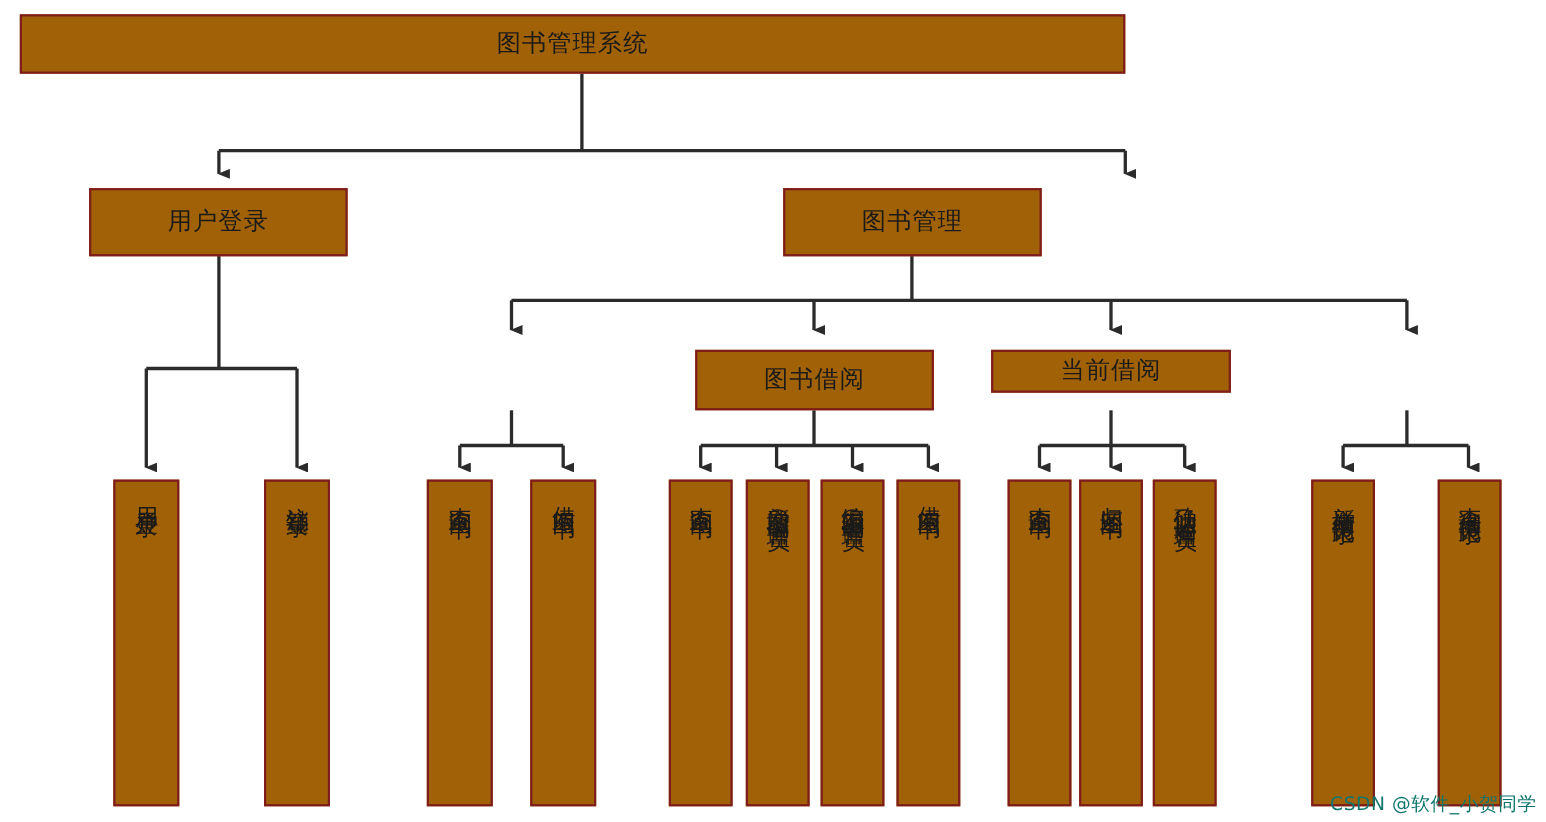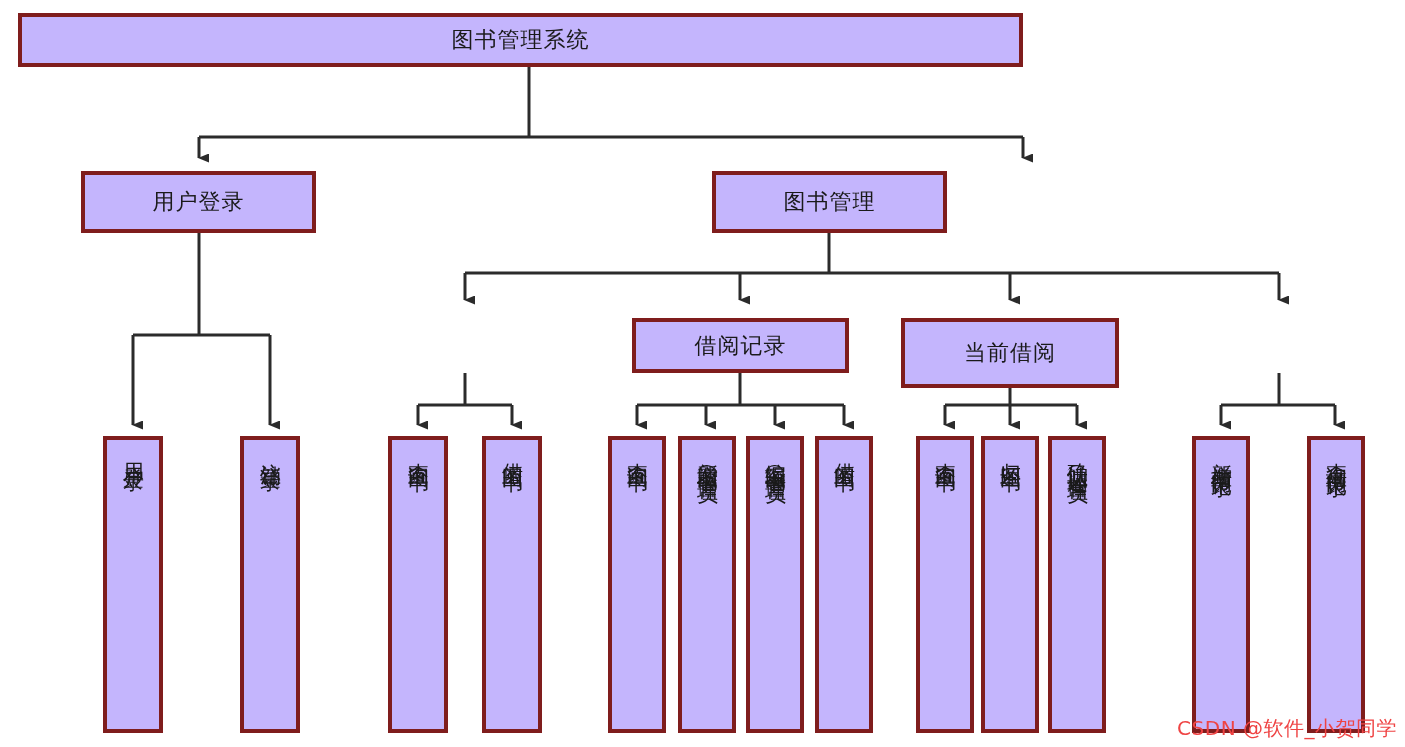--- a/index.html
+++ b/index.html
@@ -19,22 +19,22 @@
     position: absolute;
     left: 0;
     top: 0;
     width: 1405px;
     height: 747px;
     pointer-events: none;
   }
   .node {
     position: absolute;
     box-sizing: border-box;
-    background: #c4b5fd;
-    border: 4px solid #7f1d1d;
+    background: #a16207;
+    border: 2px solid #7f1d1d;
     display: flex;
     align-items: center;
     justify-content: center;
     color: #1a1a1a;
   }
   .node-label {
     text-align: center;
     line-height: 1.08;
     white-space: nowrap;
   }
@@ -52,22 +52,22 @@
     writing-mode: vertical-rl;
     text-orientation: upright;
     font-size: 21px;
     letter-spacing: 3px;
     line-height: 1;
   }
   .watermark {
     position: absolute;
     right: 8px;
     bottom: 5px;
-    font-size: 20px;
-    color: #ef4444;
+    font-size: 17px;
+    color: #0f766e;
     letter-spacing: 0.5px;
     white-space: nowrap;
     font-family: "DejaVu Sans", "Liberation Sans", sans-serif;
   }
 </style>
 </head>
 <body>
 
 <div id="canvas">
 
@@ -126,23 +126,23 @@
   </div>
 
   <div class="node horiz" style="left:81px; top:171px; width:235px; height:62px;">
     <span class="node-label">用户登录</span>
   </div>
   <div class="node horiz" style="left:712px; top:171px; width:235px; height:62px;">
     <span class="node-label">图书管理</span>
   </div>
 
   <div class="node horiz" style="left:632px; top:318px; width:217px; height:55px;">
-    <span class="node-label">借阅记录</span>
+    <span class="node-label">图书借阅</span>
   </div>
-  <div class="node horiz" style="left:901px; top:318px; width:218px; height:70px;">
+  <div class="node horiz" style="left:901px; top:318px; width:218px; height:39px;">
     <span class="node-label">当前借阅</span>
   </div>
 
   <div class="node vert" style="left:103px; top:436px; width:60px; height:297px;">
     <span class="node-label">用户登录</span>
   </div>
   <div class="node vert" style="left:240px; top:436px; width:60px; height:297px;">
     <span class="node-label">注销登录</span>
   </div>
 

